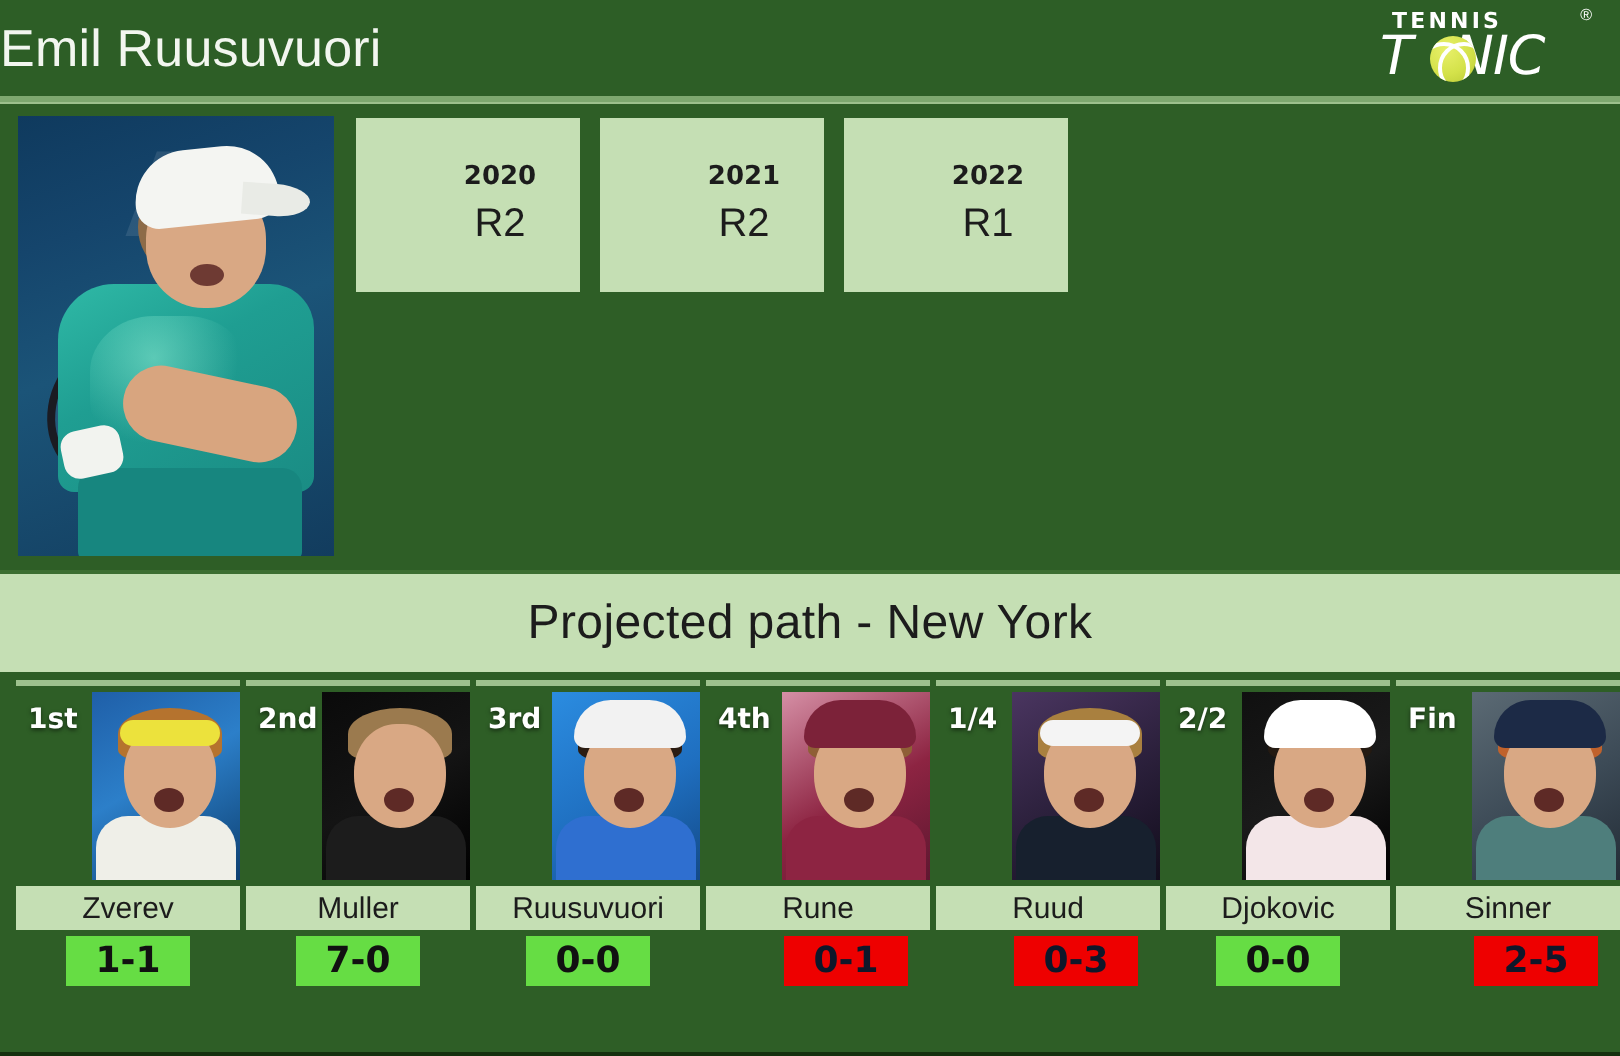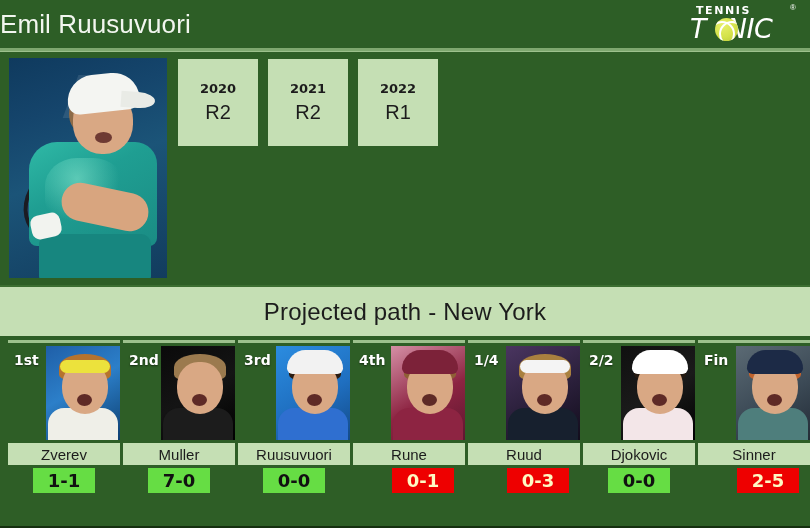--- a/index.html
+++ b/index.html
@@ -239,20 +239,21 @@
   }
   .stat-box {
     width: 80px;
     height: 87px;
     background: #c5dfb4;
     display: flex;
     flex-direction: column;
     align-items: center;
     justify-content: center;
     gap: 5px;
+    padding-left: 32px;
   }
   .stat-year {
     font-size: 13px;
     font-weight: bold;
     color: #1c1c1c;
     font-family: "DejaVu Sans", sans-serif;
   }
   .stat-val {
     font-size: 20px;
     color: #1c1c1c;
@@ -336,21 +337,21 @@
     width: 62px;
     height: 25px;
     display: flex;
     align-items: center;
     justify-content: center;
     font-size: 18px;
     font-weight: bold;
     font-family: "DejaVu Sans", sans-serif;
   }
   .score-win { background: #66dd44; color: #111111; }
-  .score-loss { background: #ee0000; color: #fef9c3; margin-left: 28px; }
+  .score-loss { background: #ee0000; color: #0f172a; margin-left: 28px; }
 
   
   .ph { position: absolute; left:0; top:0; width:100%; height:100%; }
   .ph .bgc { position:absolute; left:0; top:0; width:100%; height:100%; }
   .ph .face {
     position:absolute; left:16px; top:16px; width:46px; height:52px;
     background:#d9a884; border-radius:46% 46% 50% 50%;
   }
   .ph .hair {
     position:absolute; left:13px; top:8px; width:52px; height:26px;

